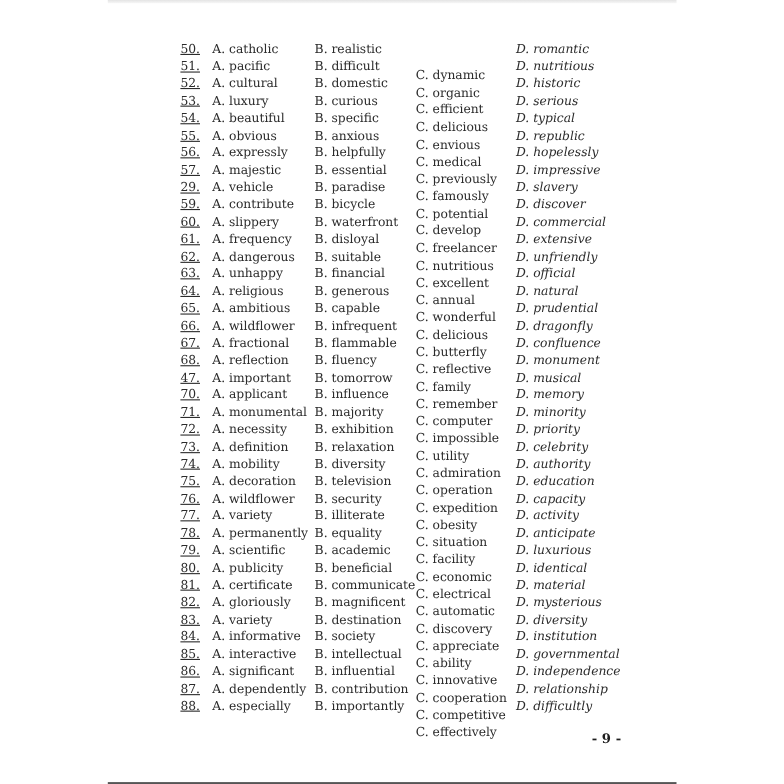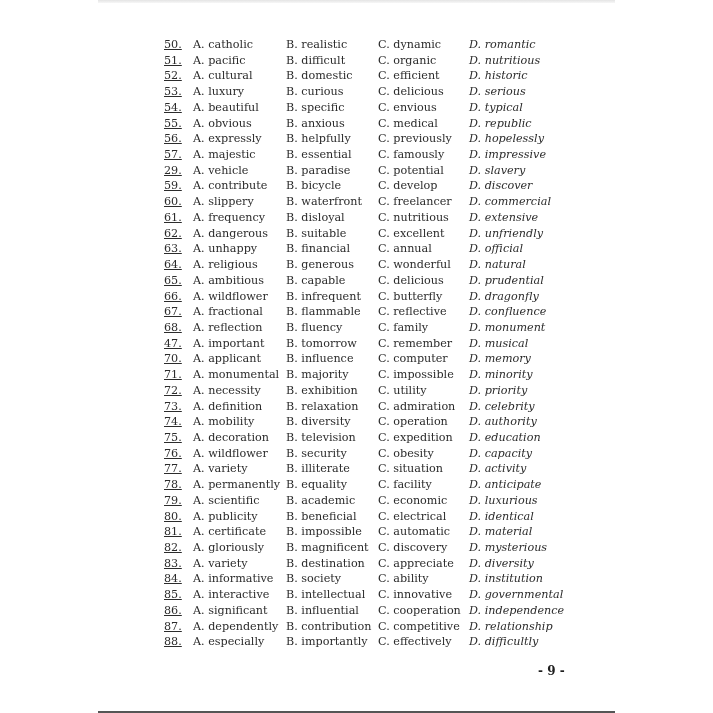--- a/index.html
+++ b/index.html
@@ -54,21 +54,21 @@
       font-size: 11.2px;
       white-space: nowrap;
     }
     .row span {
       position: absolute;
       top: 0;
     }
     .num { left: 0; text-decoration: underline; }
     .optA { left: 29px; }
     .optB { left: 122px; }
-    .optC { left: 214px; }
+    .optC { left: 214px; margin-top: 24px; }
     .optD { left: 305px; font-style: italic; }
     .page-number {
       position: absolute;
       left: 538px;
       top: 664px;
       font-size: 12px;
       font-weight: bold;
       color: #1e1e1e;
       font-family: "DejaVu Serif", "Liberation Serif", serif;
     }
@@ -293,21 +293,21 @@
     <li class="row">
     <span class="num">80.</span>
     <span class="optA">A. publicity</span>
     <span class="optB">B. beneficial</span>
     <span class="optC">C. electrical</span>
     <span class="optD">D. identical</span>
   </li>
     <li class="row">
     <span class="num">81.</span>
     <span class="optA">A. certificate</span>
-    <span class="optB">B. impossible</span>
+    <span class="optB">B. communicate</span>
     <span class="optC">C. automatic</span>
     <span class="optD">D. material</span>
   </li>
     <li class="row">
     <span class="num">82.</span>
     <span class="optA">A. gloriously</span>
     <span class="optB">B. magnificent</span>
     <span class="optC">C. discovery</span>
     <span class="optD">D. mysterious</span>
   </li>

